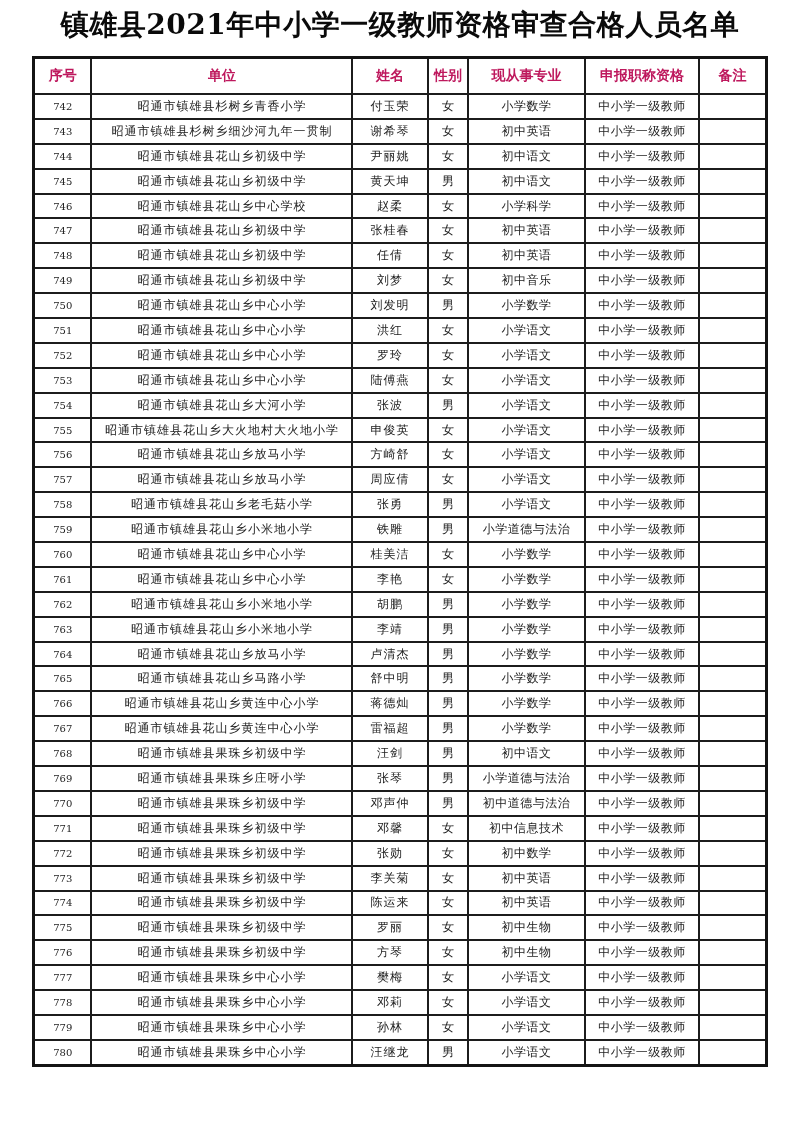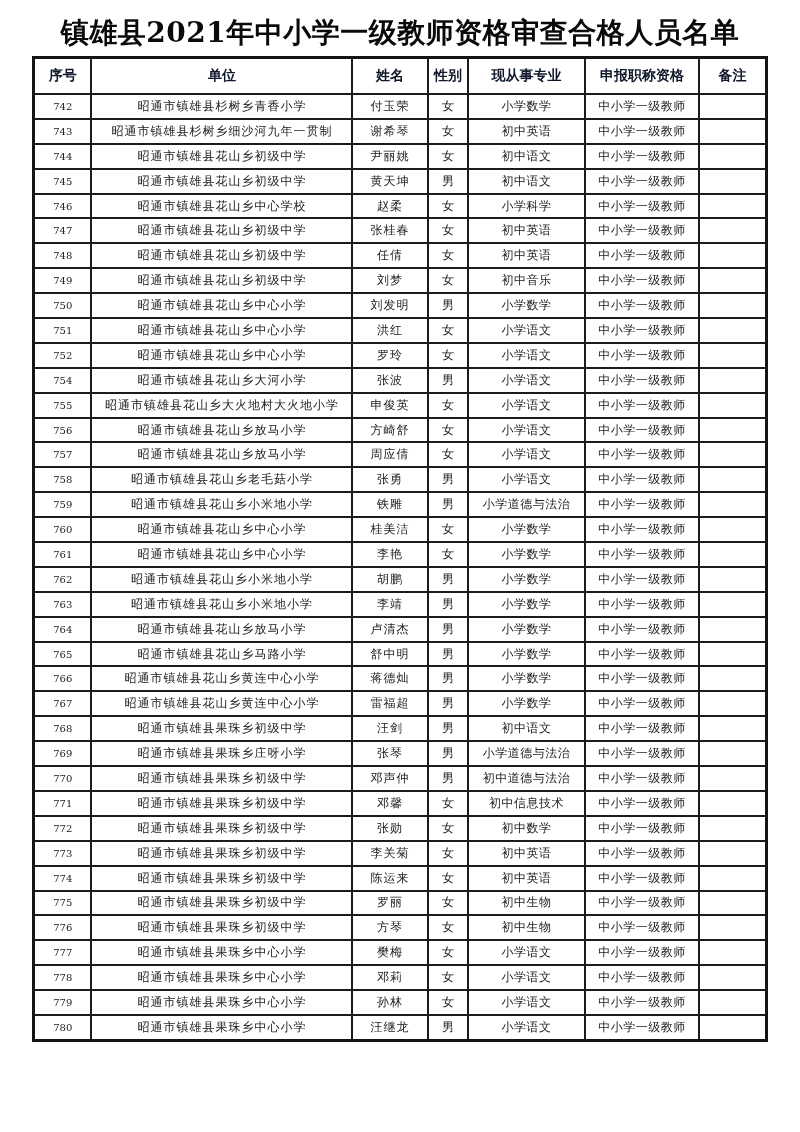--- a/index.html
+++ b/index.html
@@ -13,21 +13,21 @@
   }
   .page {
     position: relative;
     width: 800px;
     height: 1132px;
     background: #ffffff;
     overflow: hidden;
   }
   .doc-title {
     margin: 0;
-    padding-top: 14px;
+    padding-top: 6px;
     height: 40px;
     text-align: center;
     font-size: 28px;
     font-weight: bold;
     letter-spacing: 0.5px;
     color: #0a0a0a;
     font-family: "DejaVu Serif", "Liberation Serif", serif;
   }
   .roster-table {
     position: absolute;
@@ -43,21 +43,21 @@
     text-align: center;
     vertical-align: middle;
     padding: 0 2px;
     overflow: hidden;
     white-space: nowrap;
   }
   .roster-table th {
     height: 34px;
     font-size: 14px;
     font-weight: bold;
-    color: #0f172a;
+    color: #be185d;
   }
   .roster-table td {
     height: 22.9px;
     font-size: 12px;
     font-weight: normal;
     color: #222222;
   }
   td.cell-no {
     font-size: 10px;
     font-family: "DejaVu Serif", "Liberation Serif", serif;
@@ -195,20 +195,29 @@
         <tr>
           <td class="cell-no">752</td>
           <td class="cell-unit">昭通市镇雄县花山乡中心小学</td>
           <td class="cell-name">罗玲</td>
           <td class="cell-gender">女</td>
           <td class="cell-major">小学语文</td>
           <td class="cell-title">中小学一级教师</td>
           <td class="cell-remark"></td>
         </tr>
         <tr>
+          <td class="cell-no">753</td>
+          <td class="cell-unit">昭通市镇雄县花山乡中心小学</td>
+          <td class="cell-name">陆傅燕</td>
+          <td class="cell-gender">女</td>
+          <td class="cell-major">小学语文</td>
+          <td class="cell-title">中小学一级教师</td>
+          <td class="cell-remark"></td>
+        </tr>
+        <tr>
           <td class="cell-no">754</td>
           <td class="cell-unit">昭通市镇雄县花山乡大河小学</td>
           <td class="cell-name">张波</td>
           <td class="cell-gender">男</td>
           <td class="cell-major">小学语文</td>
           <td class="cell-title">中小学一级教师</td>
           <td class="cell-remark"></td>
         </tr>
         <tr>
           <td class="cell-no">755</td>

